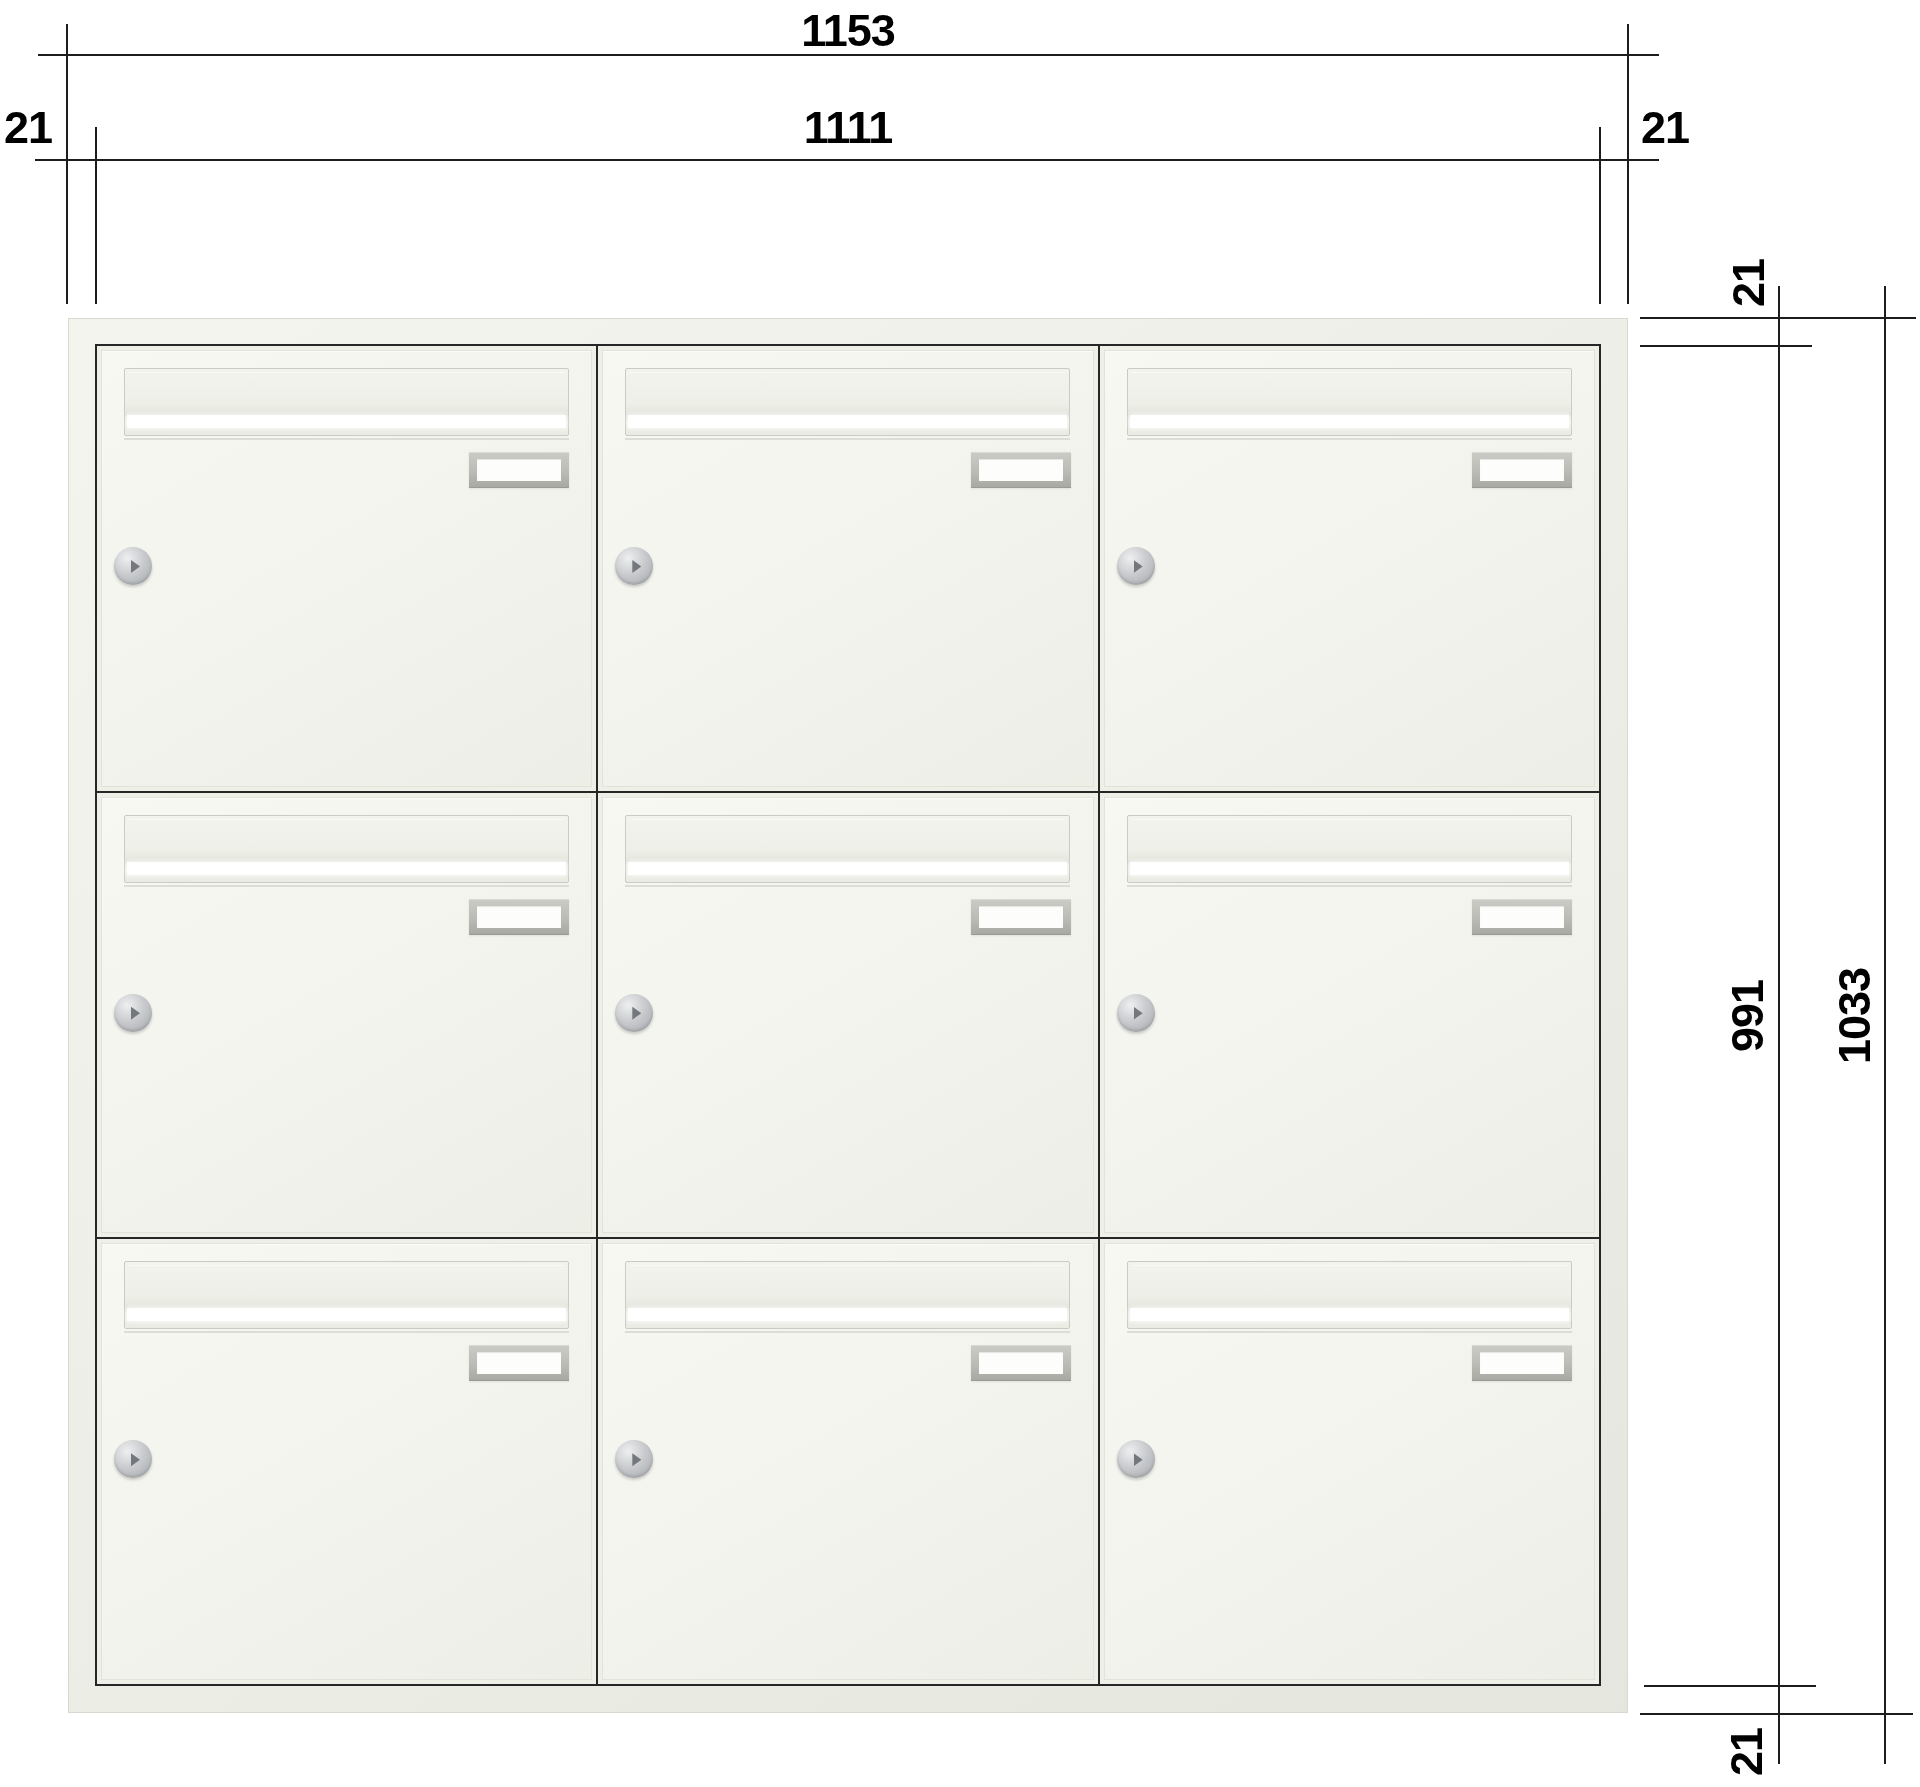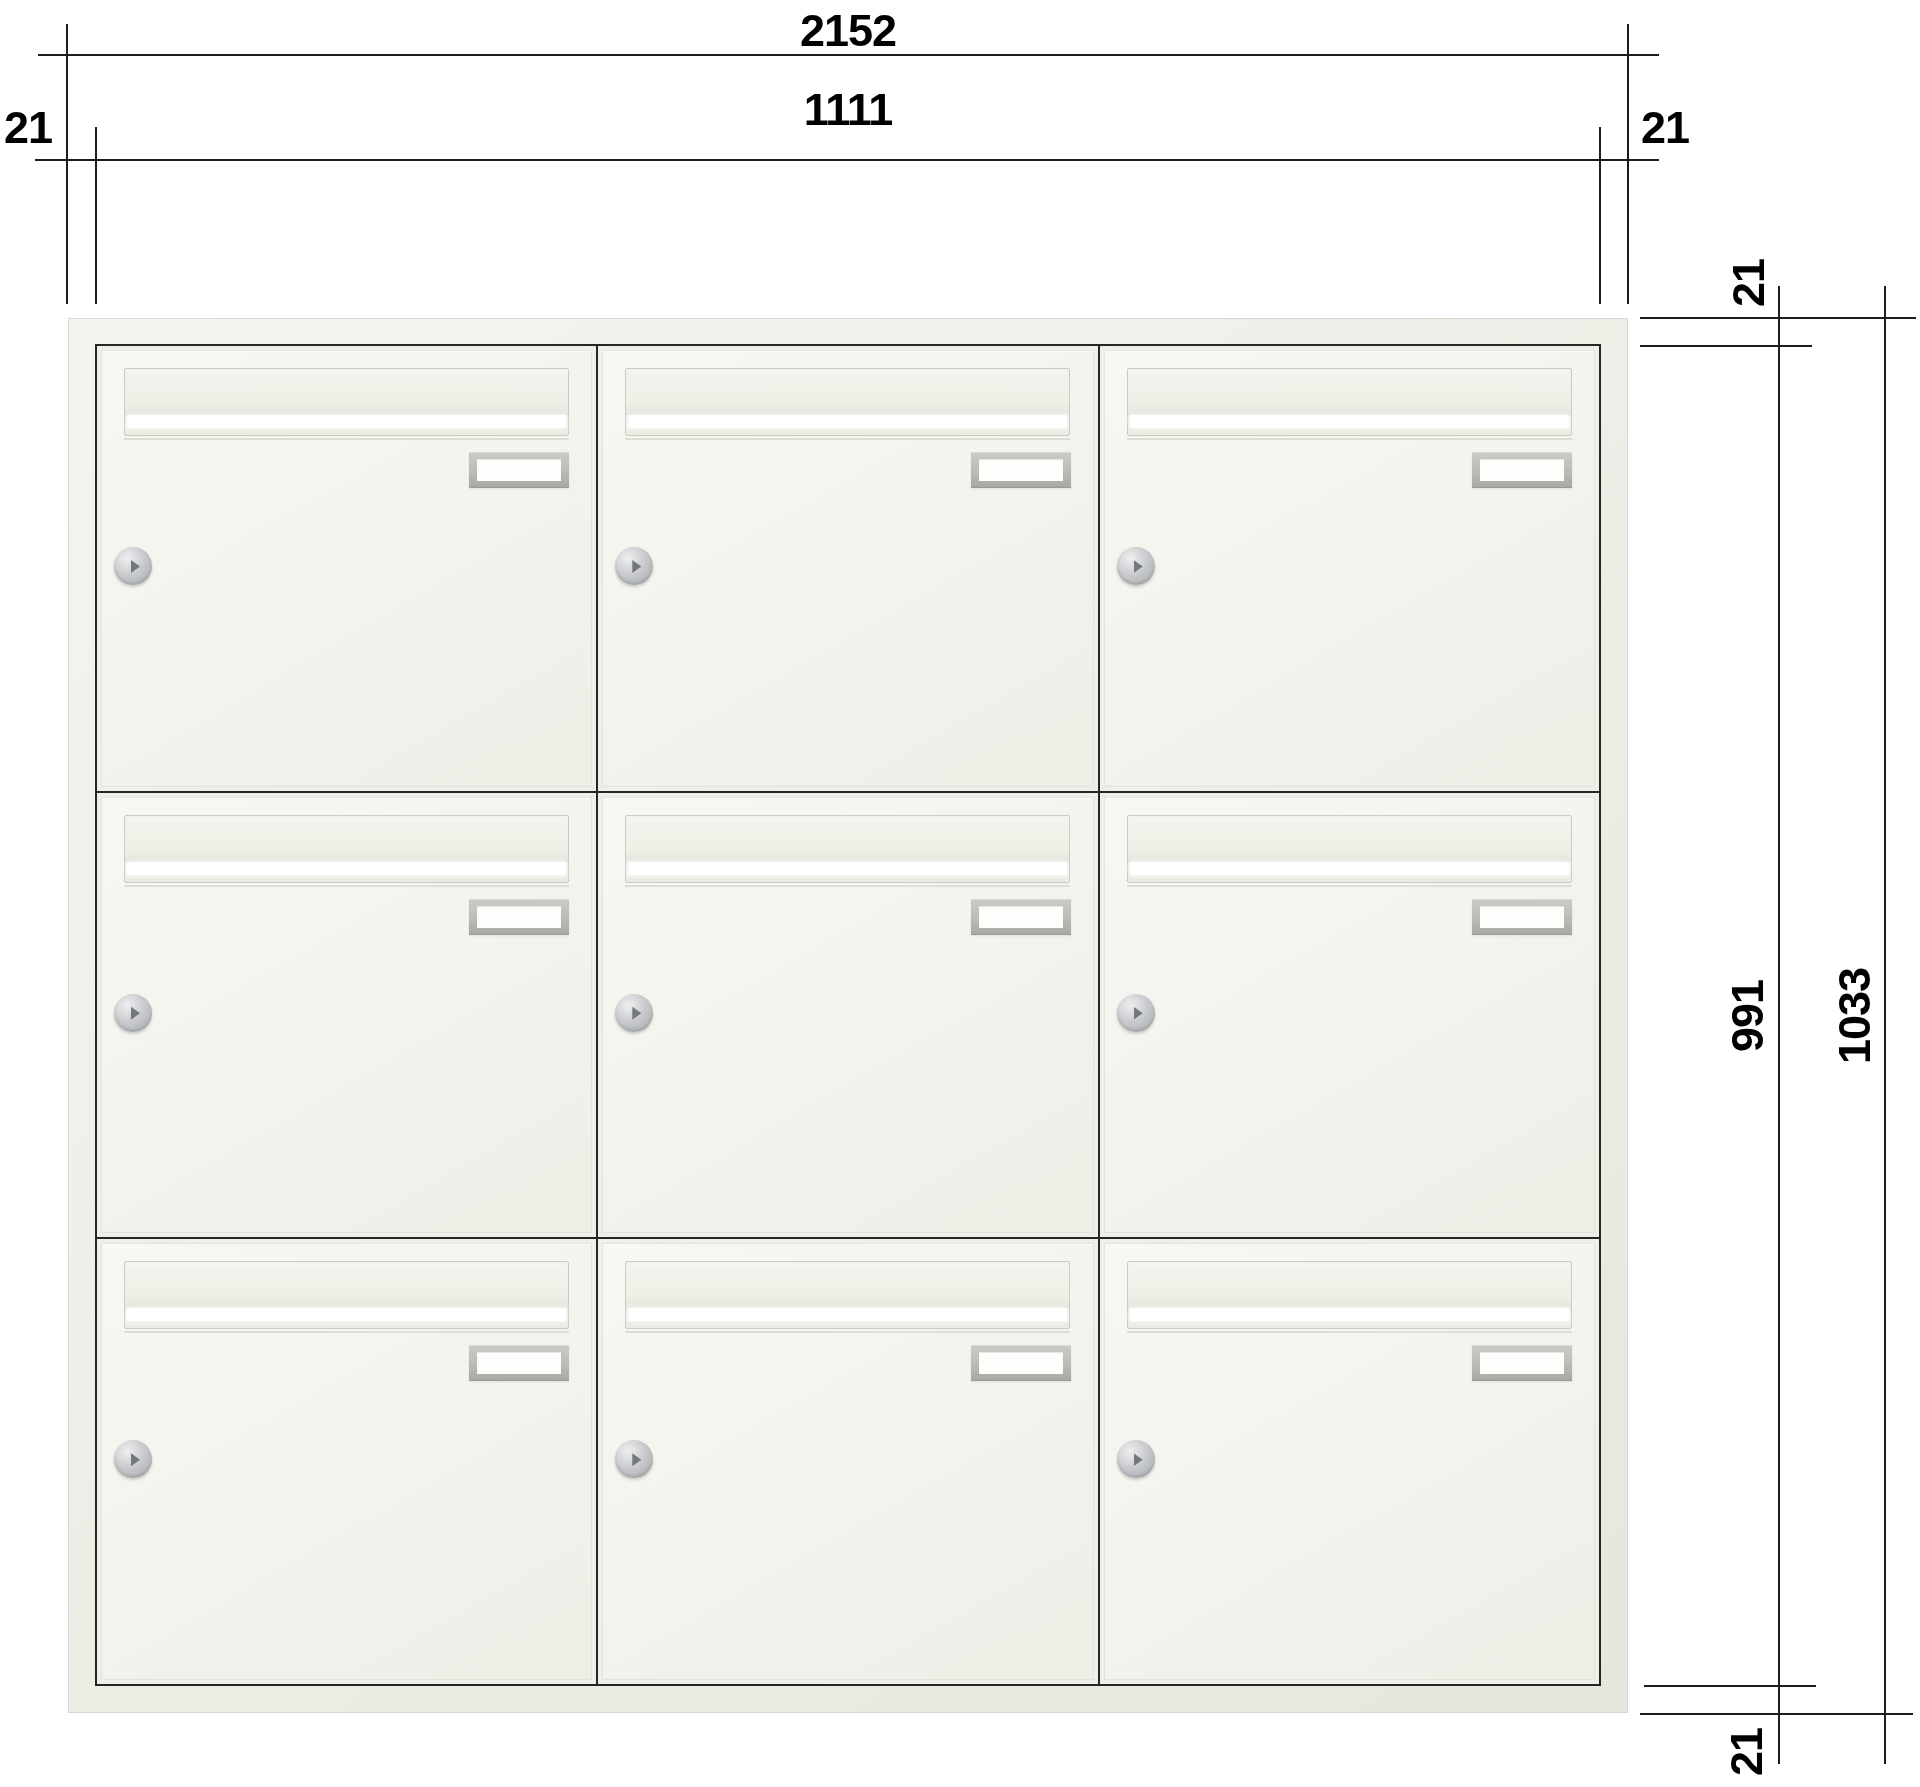--- a/index.html
+++ b/index.html
@@ -95,22 +95,22 @@
 <div class="stage">
 
   <div class="dline h" style="left:38px;top:54px;width:1621px;"></div>
   <div class="dline h" style="left:35px;top:159px;width:1624px;"></div>
 
   <div class="dline v" style="left:66px;top:24px;height:280px;"></div>
   <div class="dline v" style="left:95px;top:127px;height:177px;"></div>
   <div class="dline v" style="left:1599px;top:127px;height:177px;"></div>
   <div class="dline v" style="left:1627px;top:24px;height:280px;"></div>
 
-  <div class="dim-label" style="left:848px;top:31px;">2152</div>
-  <div class="dim-label" style="left:848px;top:110px;">1111</div>
+  <div class="dim-label" style="left:848px;top:31px;">1153</div>
+  <div class="dim-label" style="left:848px;top:128px;">1111</div>
   <div class="dim-label" style="left:28px;top:128px;">21</div>
   <div class="dim-label" style="left:1665px;top:128px;">21</div>
 
   <div class="dline h" style="left:1640px;top:317px;width:276px;"></div>
   <div class="dline h" style="left:1640px;top:345px;width:172px;"></div>
   <div class="dline h" style="left:1644px;top:1685px;width:172px;"></div>
   <div class="dline h" style="left:1640px;top:1713px;width:273px;"></div>
 
   <div class="dline v" style="left:1778px;top:286px;height:1478px;"></div>
   <div class="dline v" style="left:1884px;top:286px;height:1478px;"></div>

